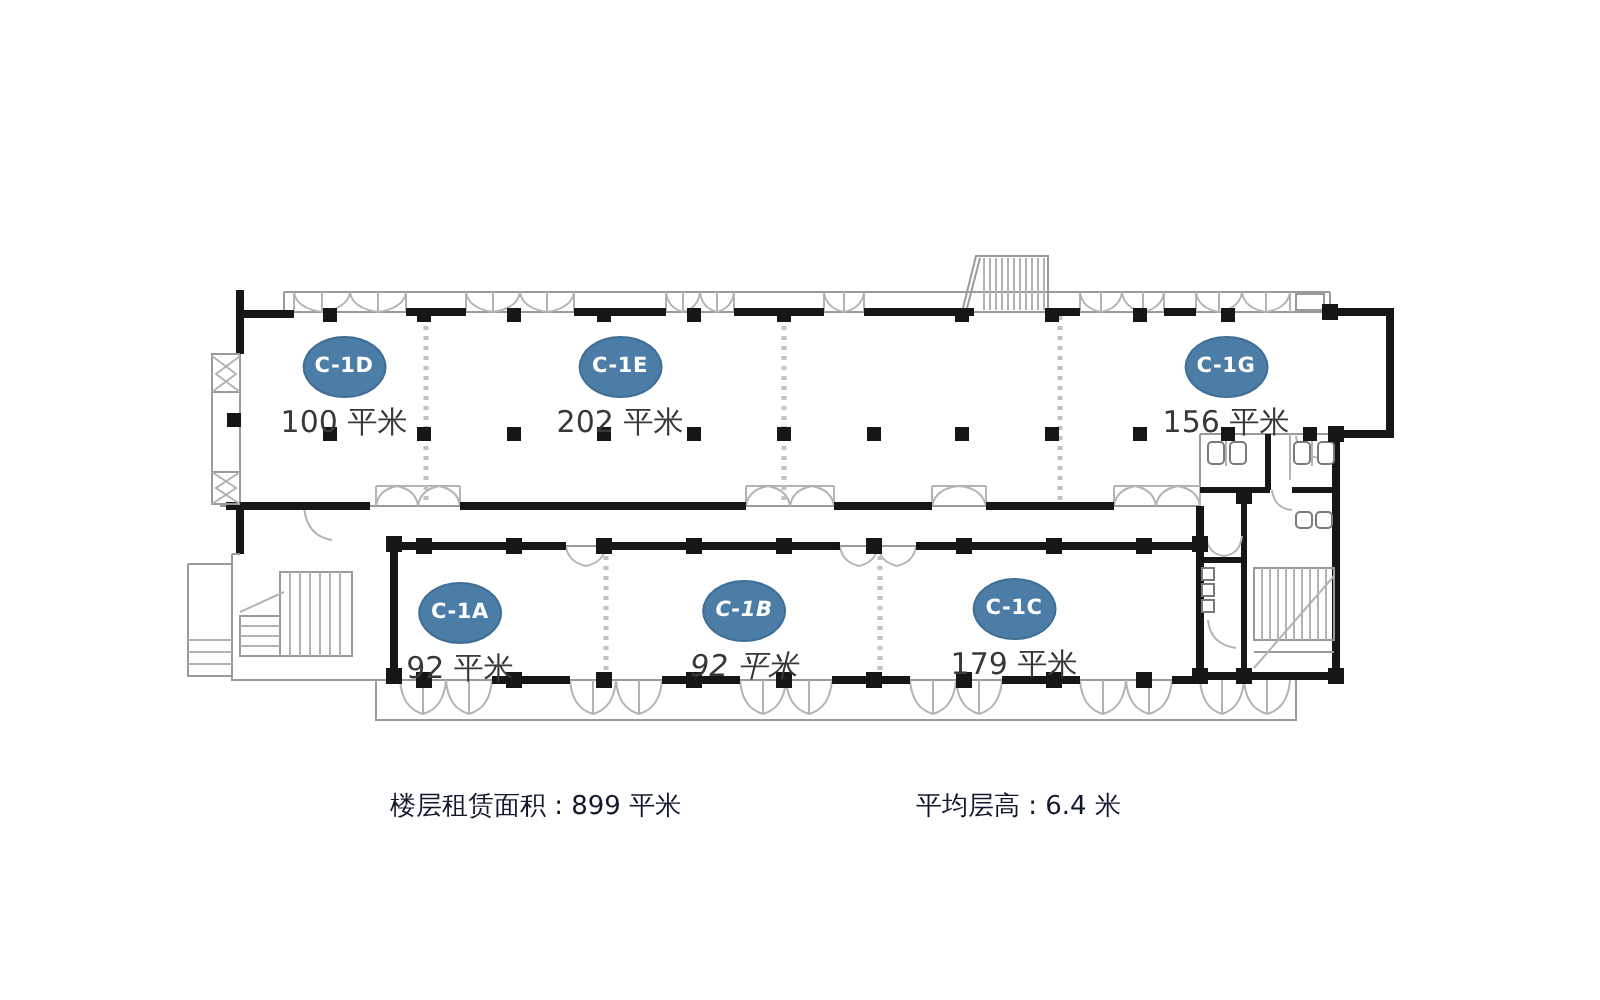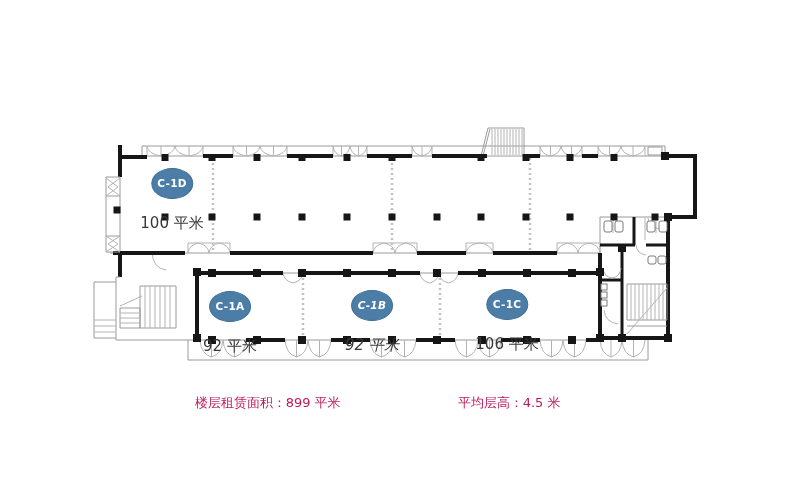--- a/index.html
+++ b/index.html
@@ -11,22 +11,22 @@
   .thick{stroke:#161616;stroke-width:4;fill:none;}
   .thick3{stroke:#161616;stroke-width:3;fill:none;}
   .dash{stroke:#c2c2c2;stroke-width:2.5;fill:none;stroke-dasharray:2 3;}
   .col{fill:#161616;}
   .fix{stroke:#7a7a7a;stroke-width:1;fill:#ffffff;}
   .unit{position:absolute;transform:translateX(-50%);text-align:center;}
   .badge{display:inline-flex;width:40px;height:29px;border-radius:50%;
          background:#4b7da7;border:1px solid #3f6e96;color:#ffffff;
          font-weight:bold;font-size:10.5px;line-height:1;
          align-items:center;justify-content:center;letter-spacing:.3px;cursor:pointer;}
-  .area{margin-top:15px;font-size:15px;color:#383838;white-space:nowrap;}
-  .stat{position:absolute;font-size:13px;color:#be185d;white-space:nowrap;}
+  .area{margin-top:3px;font-size:15px;color:#383838;white-space:nowrap;}
+  .stat{position:absolute;font-size:13px;color:#0f172a;white-space:nowrap;}
 </style>
 </head>
 <body>
 
 <div class="stage">
 
   <svg class="plan" width="800" height="500" viewBox="0 0 800 500">
 
     <g>
       <path class="thin" d="M142 146 H665 M120 156 H665 M142 146 V156 M665 146 V156"></path>
@@ -160,31 +160,39 @@
       <rect x="664" y="334" width="8" height="8"></rect>
         <rect x="618" y="244" width="8" height="8"></rect>
         <rect x="618" y="334" width="8" height="8"></rect>
     </g>
   </svg>
 
   <div class="unit" style="left:172px;top:168px;">
     <span class="badge">C-1D</span>
     <div class="area">100 平米</div>
   </div>
+  <div class="unit" style="left:310px;top:168px;">
+    <span class="badge">C-1E</span>
+    <div class="area">202 平米</div>
+  </div>
+  <div class="unit" style="left:613px;top:168px;">
+    <span class="badge">C-1G</span>
+    <div class="area">156 平米</div>
+  </div>
   <div class="unit" style="left:230px;top:291px;">
     <span class="badge">C-1A</span>
     <div class="area">92 平米</div>
   </div>
   <div class="unit" style="left:372px;top:290px;font-style:italic;">
     <span class="badge">C-1B</span>
     <div class="area">92 平米</div>
   </div>
   <div class="unit" style="left:507px;top:289px;">
     <span class="badge">C-1C</span>
-    <div class="area">106 平米</div>
+    <div class="area">179 平米</div>
   </div>
 
   <div>
     <span class="stat" style="left:195px;top:394px;">楼层租赁面积 : 899 平米</span>
-    <span class="stat" style="left:458px;top:394px;">平均层高 : 4.5 米</span>
+    <span class="stat" style="left:458px;top:394px;">平均层高 : 6.4 米</span>
   </div>
 
 </div>
 
 </body></html>

